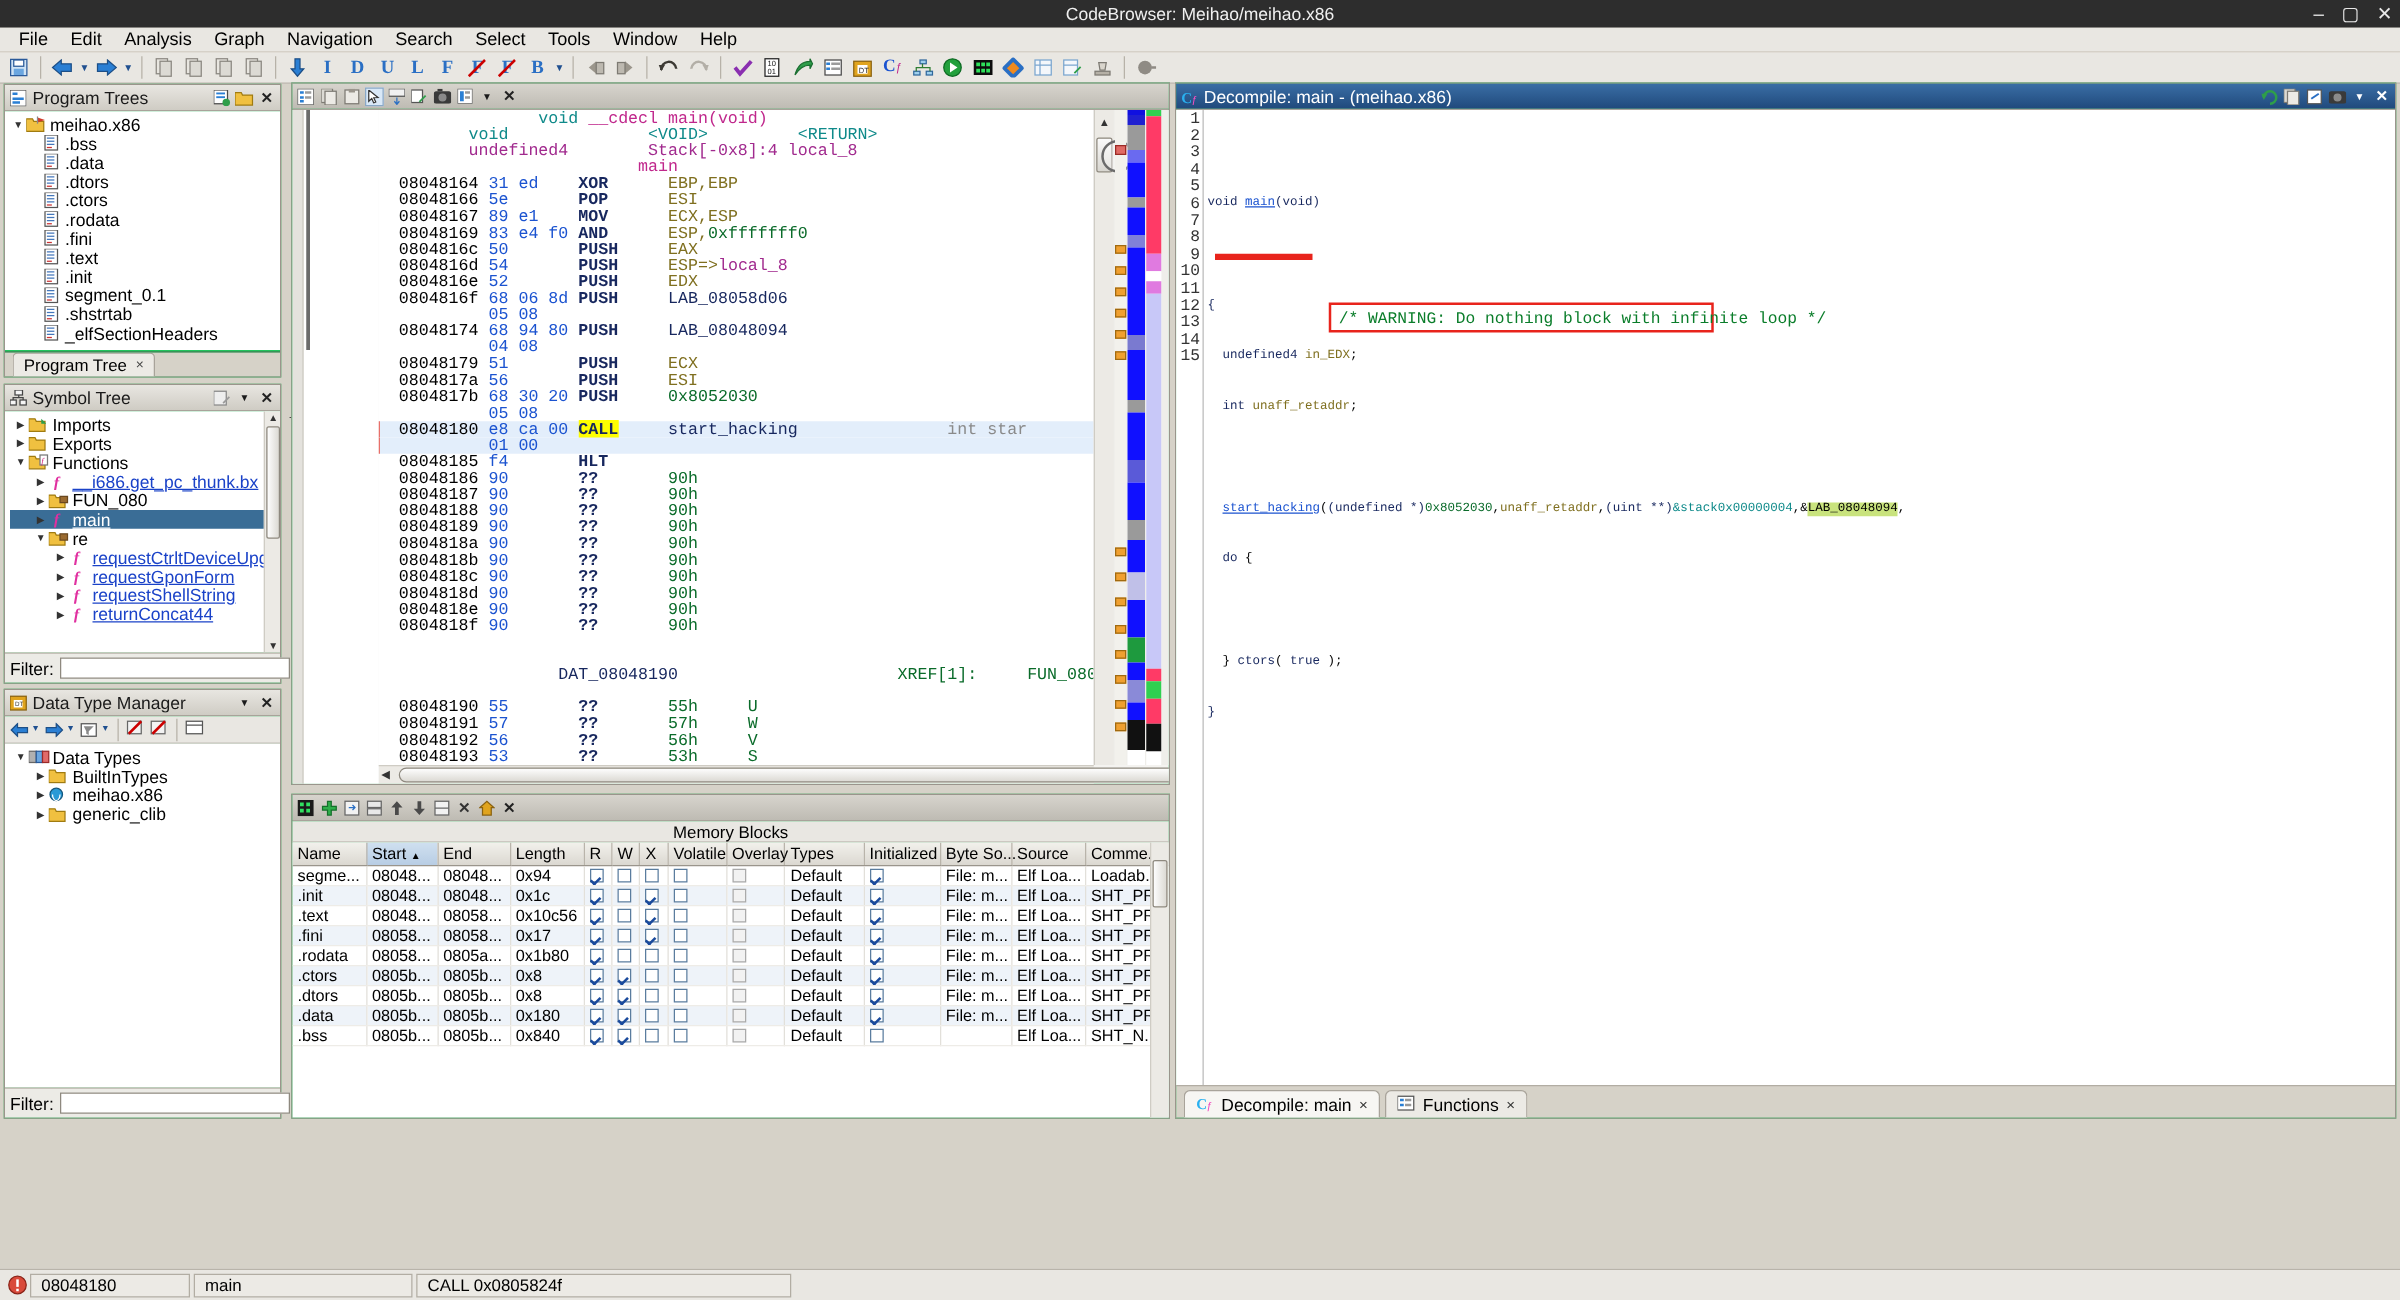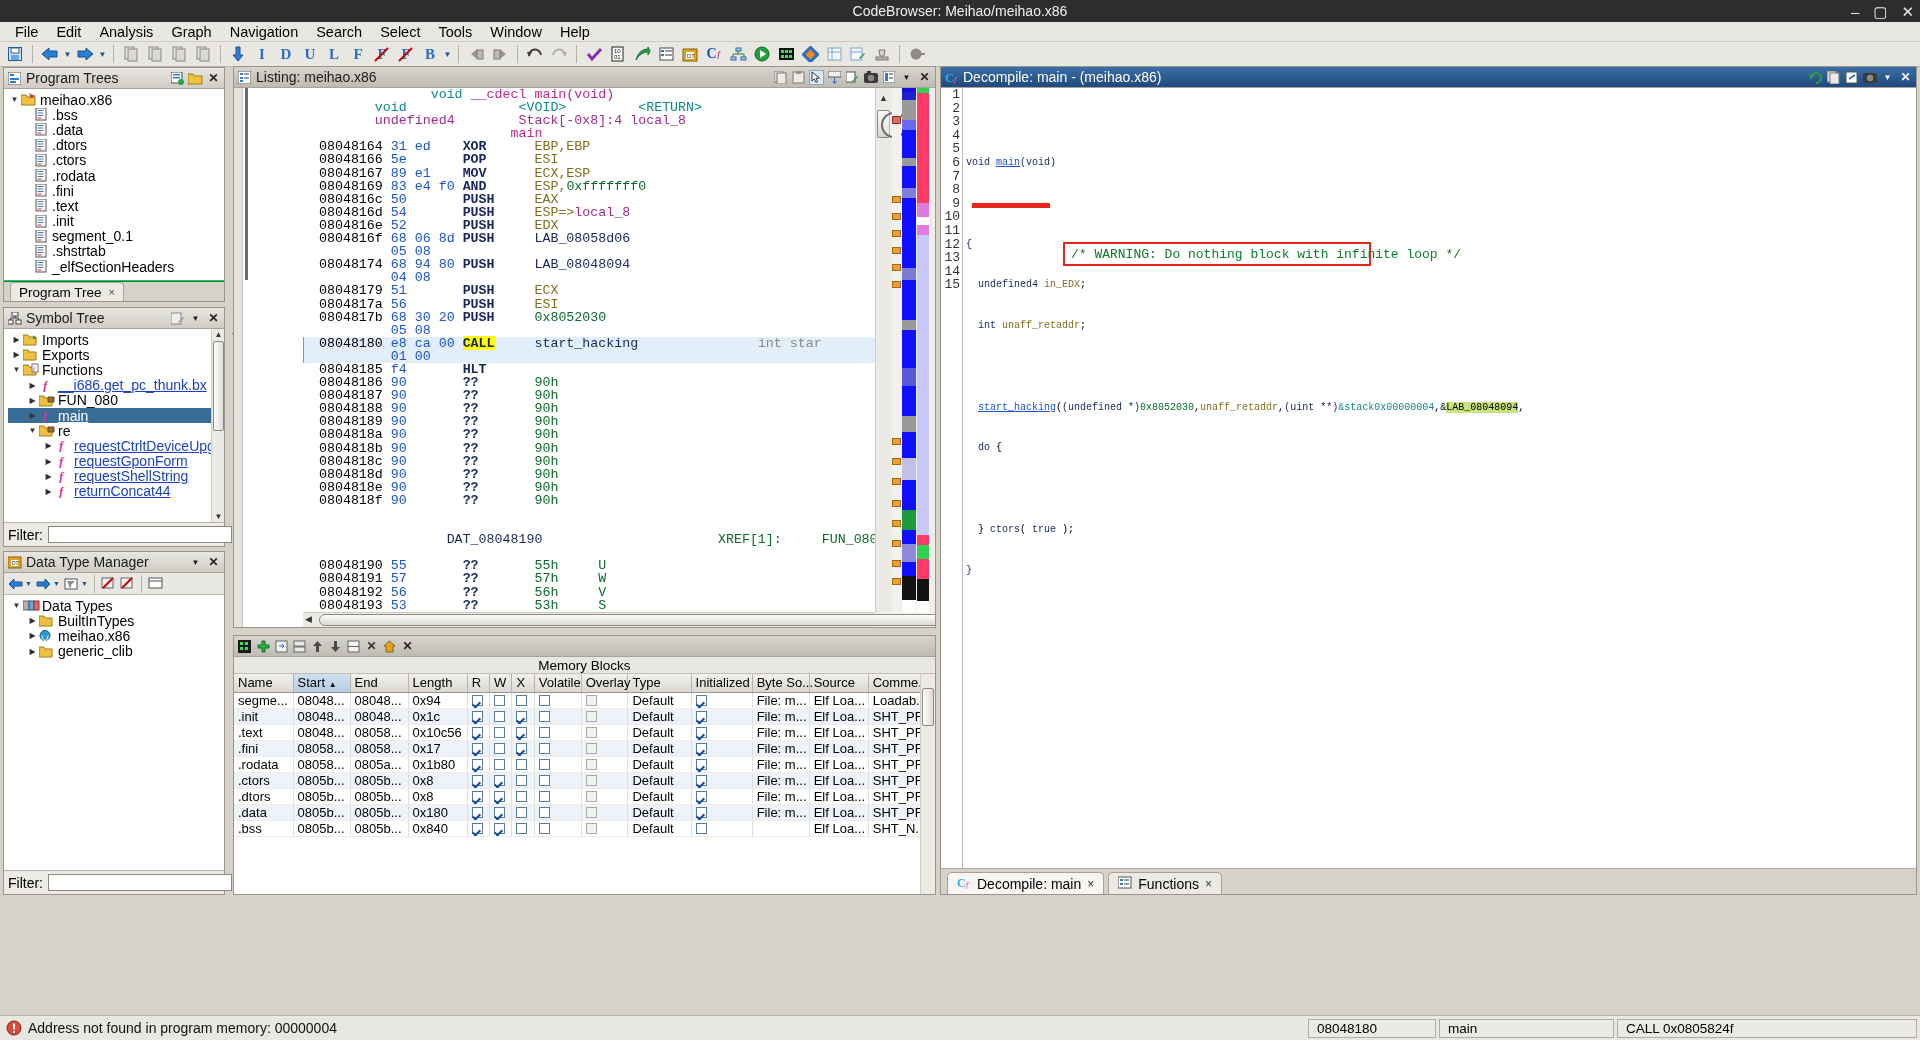--- a/index.html
+++ b/index.html
@@ -842,21 +842,20 @@
       <span class="ticon">
         <svg width="13" height="13" viewBox="0 0 13 13">
             <rect x="0" y="0" width="13" height="13" fill="#fff" stroke="#4a4a4a"></rect>
             <rect x="2" y="2" width="3" height="2" fill="#2a7fd4"></rect>
             <rect x="6" y="2" width="5" height="2" fill="#9c9c9c"></rect>
             <rect x="2" y="6" width="3" height="2" fill="#2a7fd4"></rect>
             <rect x="6" y="6" width="5" height="2" fill="#9c9c9c"></rect>
             <rect x="2" y="9" width="3" height="2" fill="#2a7fd4"></rect>
           </svg>
       </span>
-      <span class="ttext">Listing:  meihao.x86</span>
       <span class="ticons">
         <span class="ticon">
             <svg width="14" height="13" viewBox="0 0 14 13">
               <rect x="0" y="0" width="9" height="11" fill="#dcdad4" stroke="#7d7a73"></rect>
               <rect x="3" y="2" width="9" height="11" fill="#eceae5" stroke="#7d7a73"></rect>
             </svg>
           </span>
         <span class="ticon">
             <svg width="14" height="13" viewBox="0 0 14 13">
               <rect x="1" y="1" width="11" height="11" fill="#eceae5" stroke="#7d7a73"></rect>
@@ -1100,21 +1099,21 @@
             <tr id="mm-head">
               <th>Name</th>
               <th class="sorted">Start <span style="font-size:8px;">▲</span></th>
               <th>End</th>
               <th>Length</th>
               <th>R</th>
               <th>W</th>
               <th>X</th>
               <th>Volatile</th>
               <th>Overlay</th>
-              <th>Type</th>
+              <th>Types</th>
               <th>Initialized</th>
               <th>Byte So...</th>
               <th>Source</th>
               <th>Comme...</th>
             </tr>
           </thead>
         <tbody id="mm-body">
             <tr>
               <td>segme...</td>
               <td>08048...</td>
@@ -1372,17 +1371,16 @@
 </div>
 
 <div id="statusbar">
   <span class="sicon">
     <svg width="16" height="16" viewBox="0 0 16 16">
         <circle cx="8" cy="8" r="7" fill="#d94a3a" stroke="#8a2418"></circle>
         <rect x="7" y="3.5" width="2" height="6" fill="#fff"></rect>
         <rect x="7" y="11" width="2" height="2" fill="#fff"></rect>
       </svg>
   </span>
-  <span class="smsg">Address not found in program memory: 00000004</span>
   <span class="sfield" style="width:128px;">08048180</span>
   <span class="sfield" style="width:175px;">main</span>
   <span class="sfield" style="width:300px;">CALL 0x0805824f</span>
 </div>
 
 </body></html>

